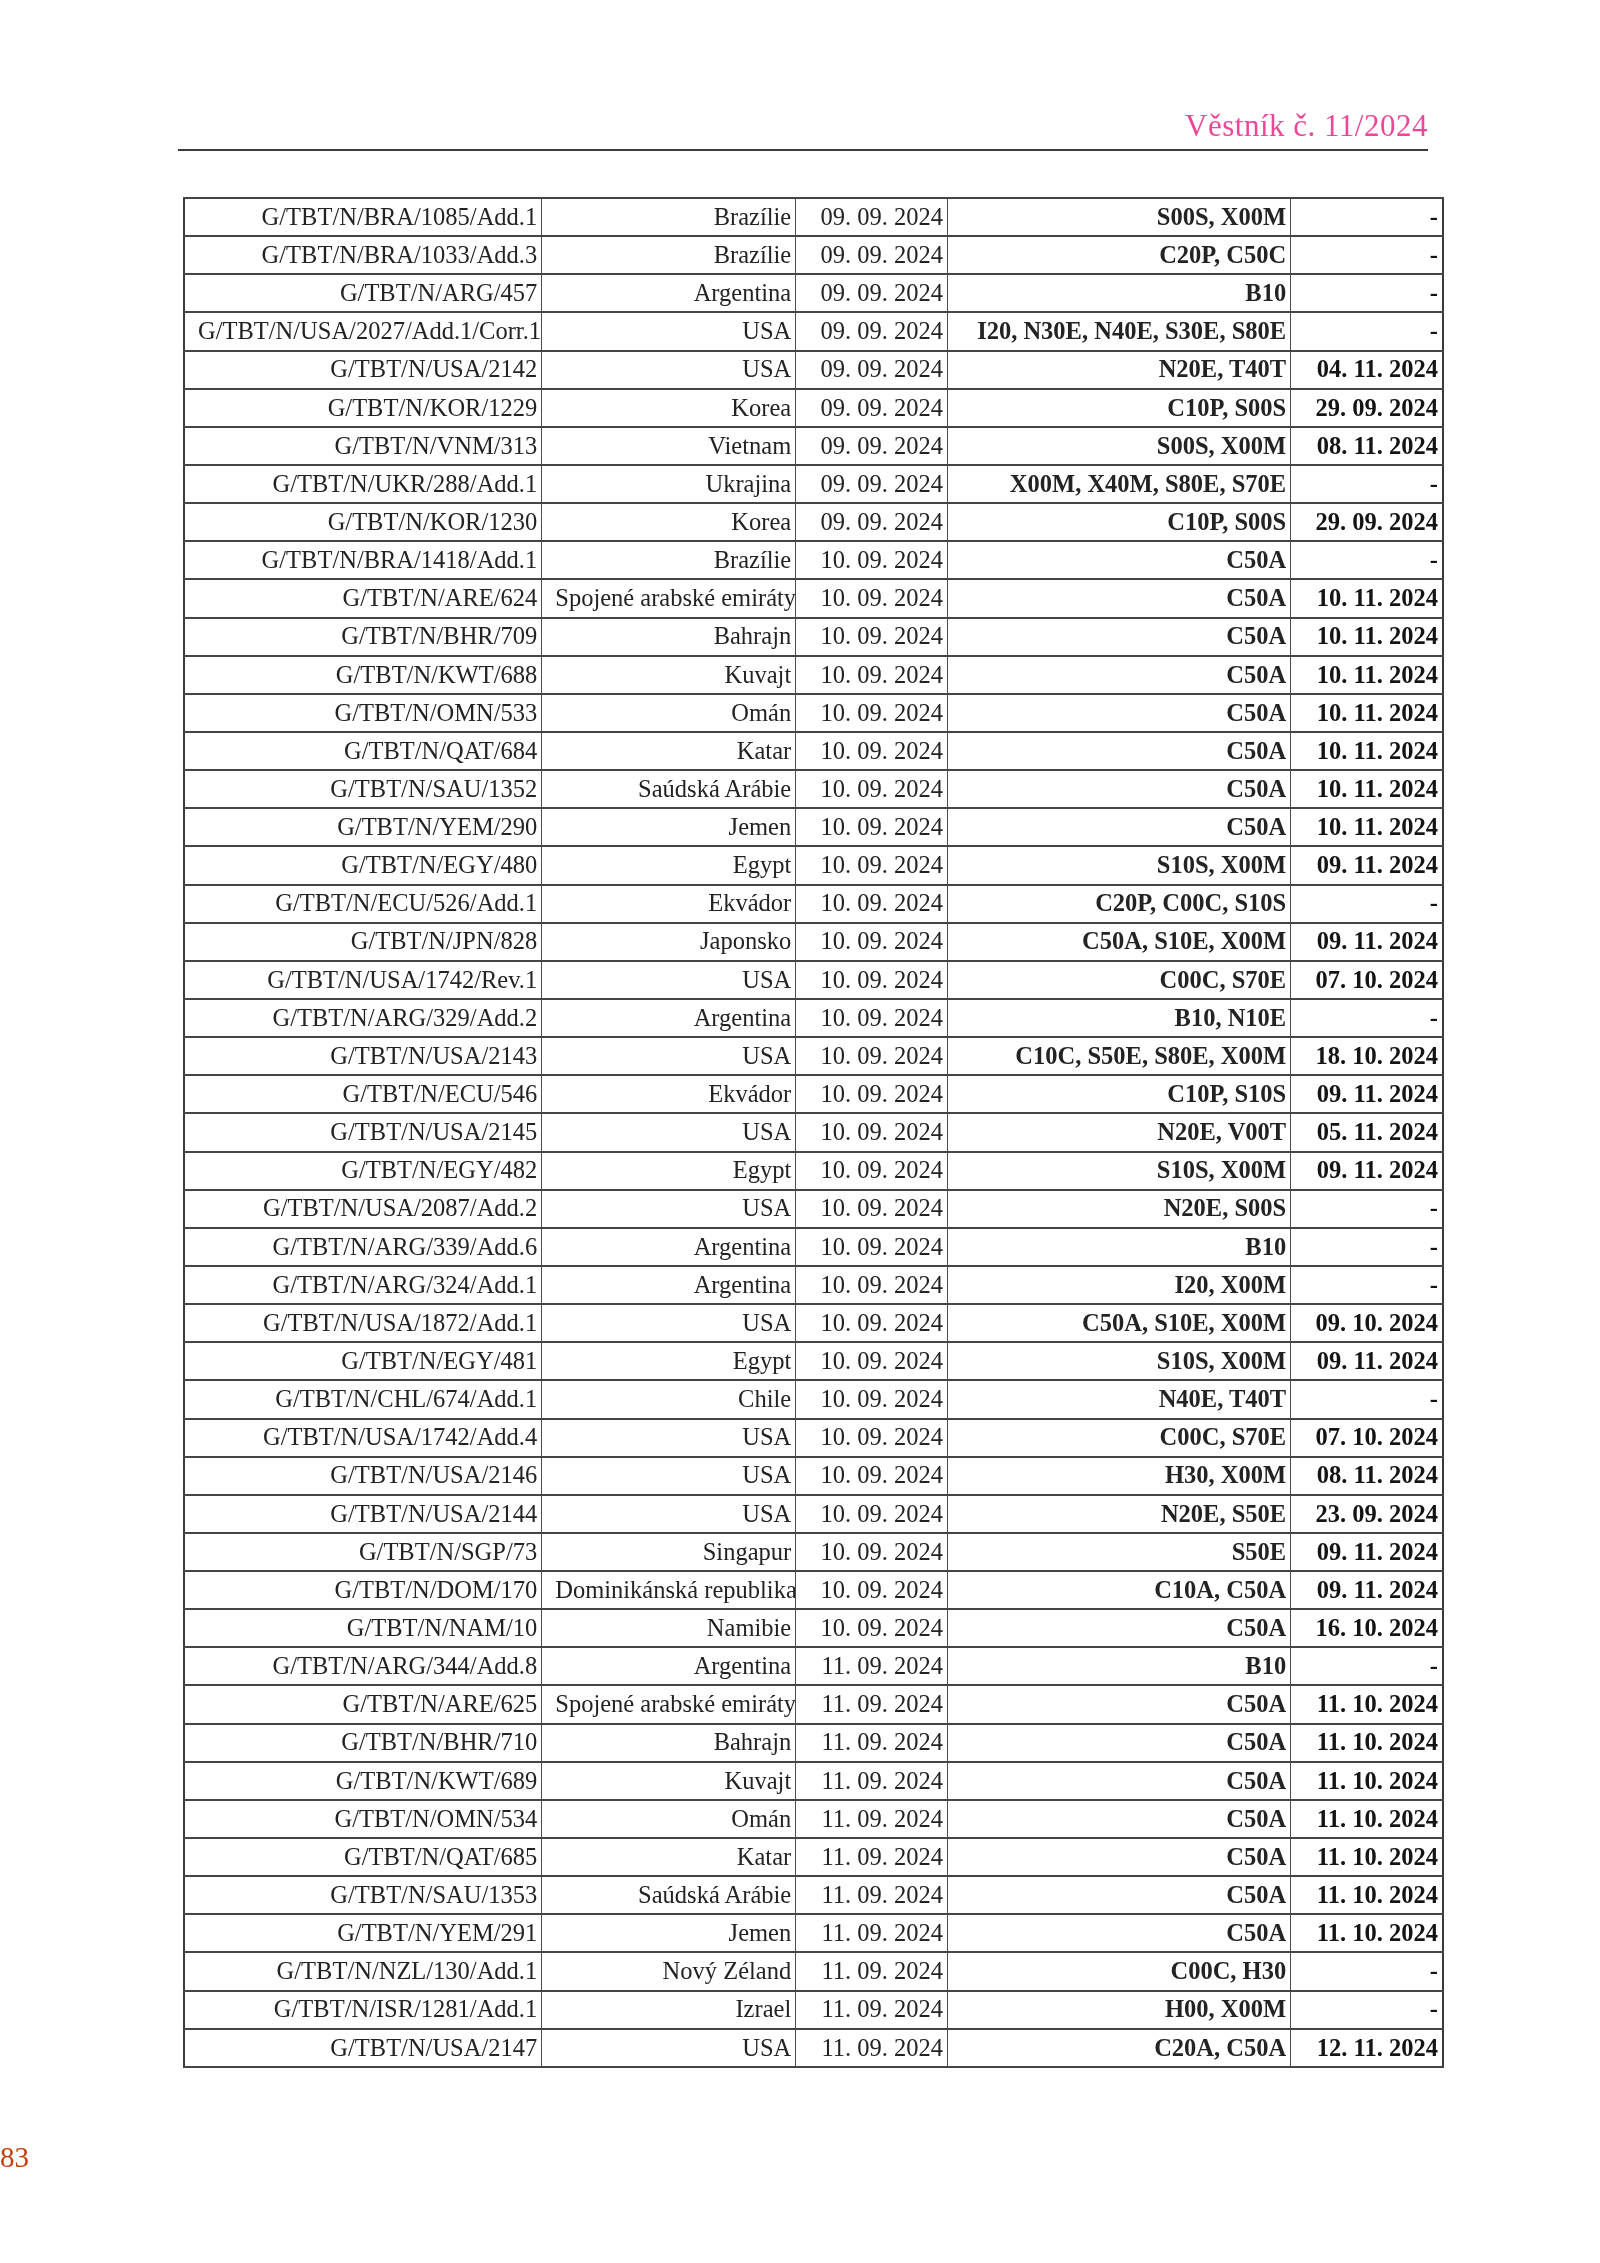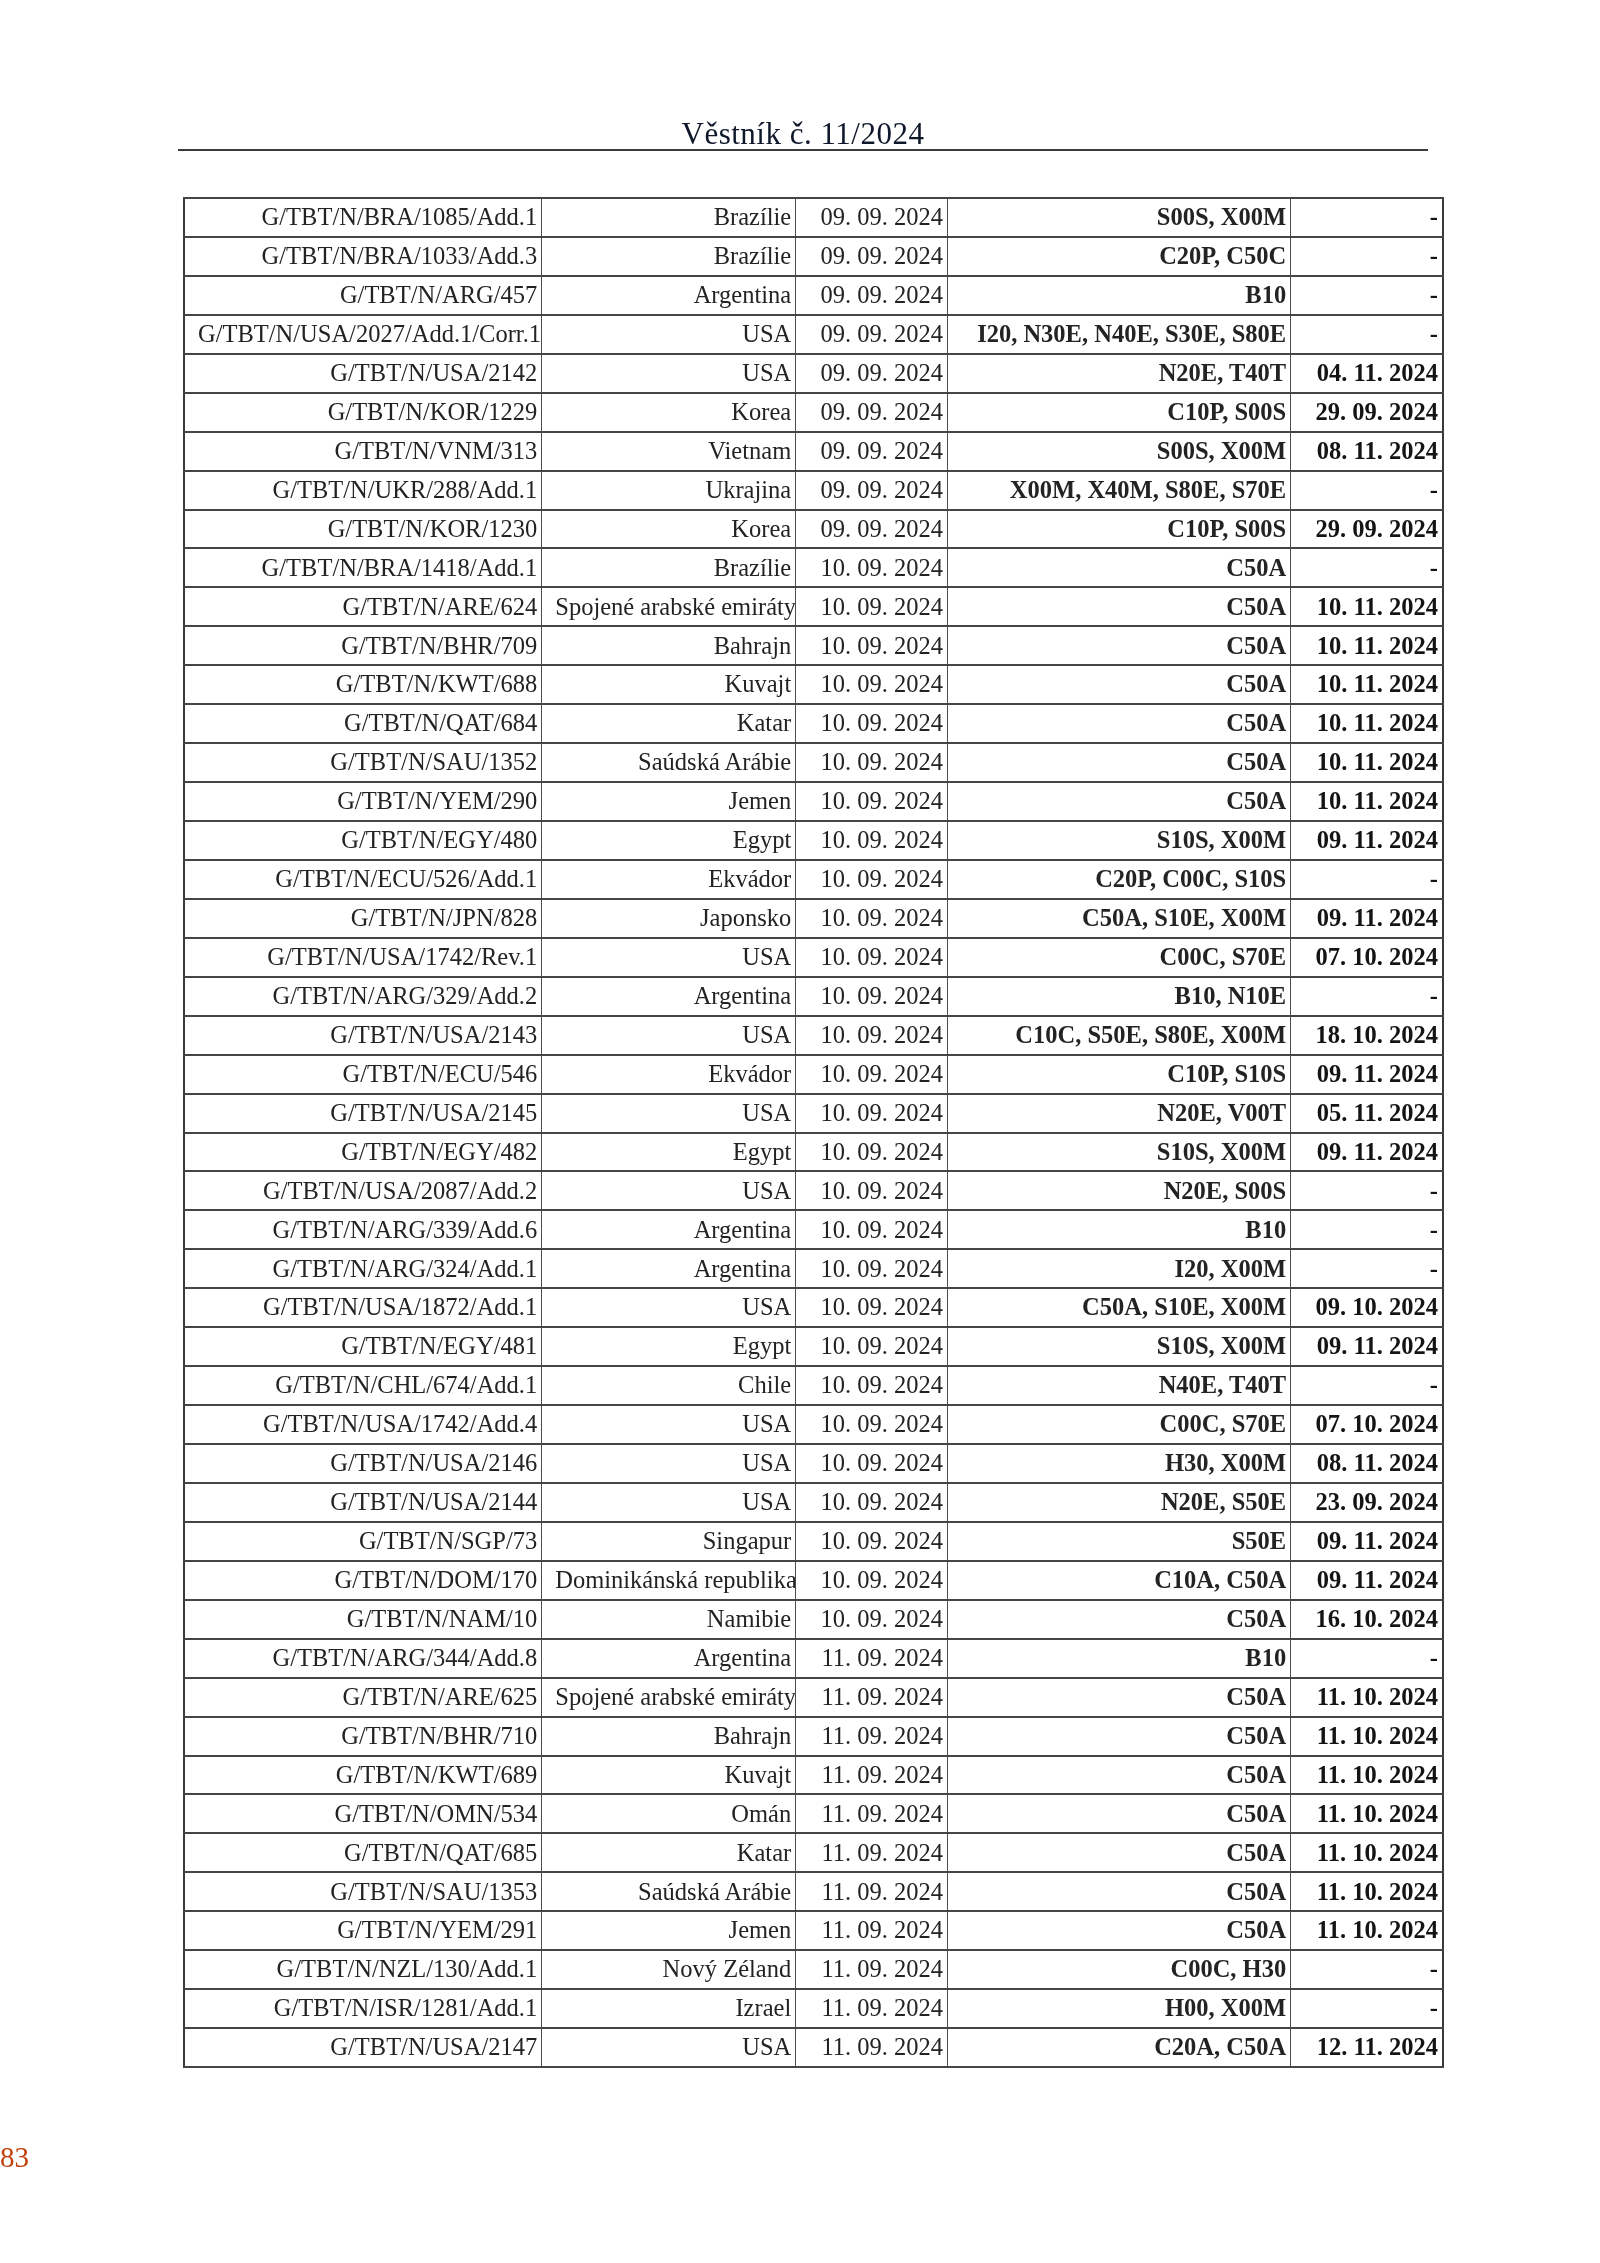--- a/index.html
+++ b/index.html
@@ -10,27 +10,27 @@
   body {
     position: relative;
     width: 1600px;
     height: 2263px;
     font-family: "Liberation Serif", "DejaVu Serif", serif;
     color: #1e1e1e;
     overflow: hidden;
   }
   .page-header-title {
     position: absolute;
-    top: 116px;
+    top: 108px;
     left: 178px;
     width: 1250px;
-    text-align: center;
+    text-align: right;
     font-size: 31px;
     letter-spacing: 0.5px;
-    color: #0f172a;
+    color: #ec4899;
   }
   .header-rule {
     position: absolute;
     top: 149px;
     left: 178px;
     width: 1250px;
     height: 0;
     border-top: 2.5px solid #3c3c3c;
   }
   table.doc-table {
@@ -168,20 +168,27 @@
         <td class="col-4">10. 11. 2024</td>
       </tr>
       <tr>
         <td class="col-0">G/TBT/N/KWT/688</td>
         <td class="col-1">Kuvajt</td>
         <td class="col-2">10. 09. 2024</td>
         <td class="col-3">C50A</td>
         <td class="col-4">10. 11. 2024</td>
       </tr>
       <tr>
+        <td class="col-0">G/TBT/N/OMN/533</td>
+        <td class="col-1">Omán</td>
+        <td class="col-2">10. 09. 2024</td>
+        <td class="col-3">C50A</td>
+        <td class="col-4">10. 11. 2024</td>
+      </tr>
+      <tr>
         <td class="col-0">G/TBT/N/QAT/684</td>
         <td class="col-1">Katar</td>
         <td class="col-2">10. 09. 2024</td>
         <td class="col-3">C50A</td>
         <td class="col-4">10. 11. 2024</td>
       </tr>
       <tr>
         <td class="col-0">G/TBT/N/SAU/1352</td>
         <td class="col-1">Saúdská Arábie</td>
         <td class="col-2">10. 09. 2024</td>

